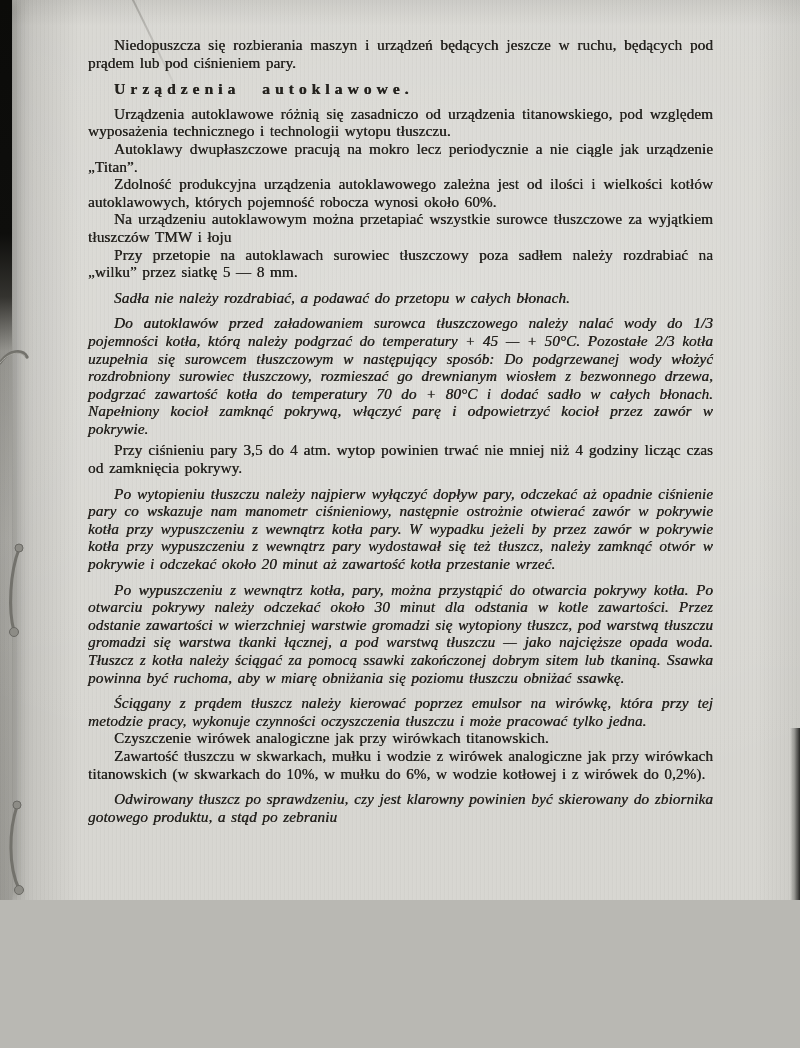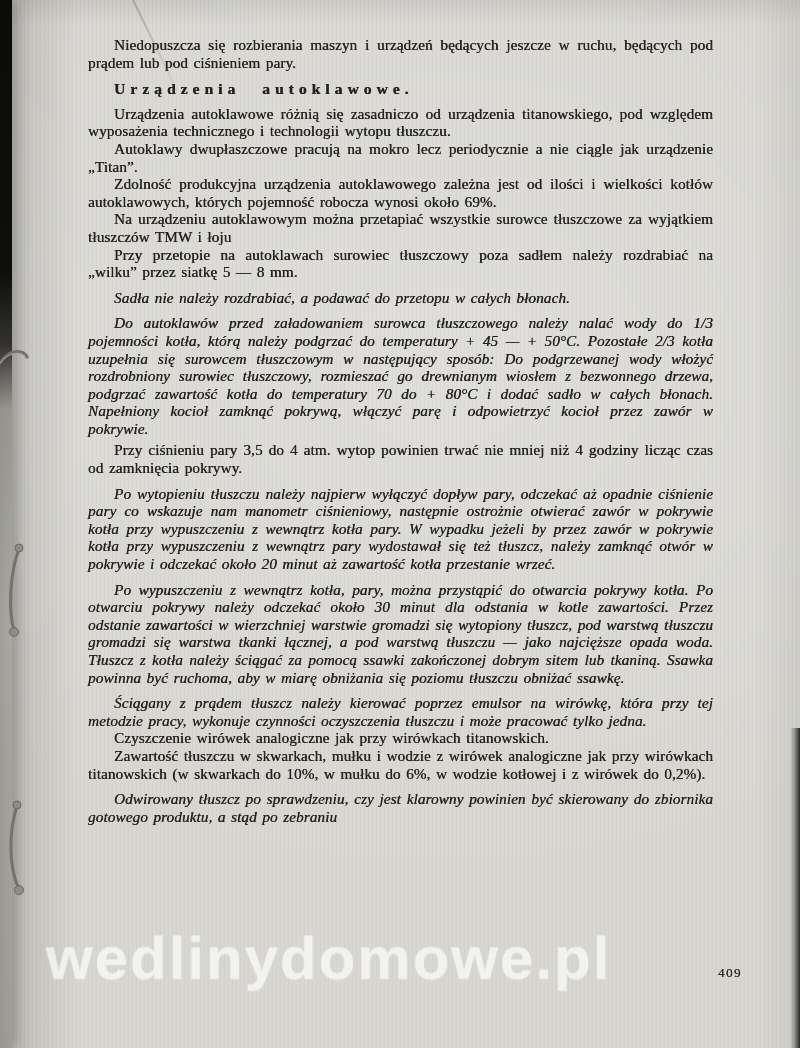--- a/index.html
+++ b/index.html
@@ -1,19 +1,19 @@
 <!DOCTYPE html>
 <html><head>
 <meta charset="utf-8">
 <style>
   html,body { margin:0; padding:0; }
   body { width:800px; height:1048px; background:#b9b8b3; }
 
   .page {
-    position:relative; width:800px; height:1048px; overflow:hidden;
+    position:relative; width:800px; height:900px; overflow:hidden;
     background-color:#d7d6d1;
     background-image:
       repeating-linear-gradient(90deg, rgba(70,70,64,0.03) 0 1px, rgba(255,255,255,0.025) 1px 2px, transparent 2px 4px),
       radial-gradient(ellipse 900px 700px at 55% 35%, rgba(255,255,255,0.20), transparent 75%),
       linear-gradient(to right, rgba(45,44,40,0.28) 0px, rgba(45,44,40,0.10) 34px, transparent 80px),
       linear-gradient(to left, rgba(60,60,54,0.08) 0px, transparent 45px),
       linear-gradient(to bottom, rgba(60,60,55,0.10) 0px, transparent 26px);
     font-family:"Liberation Serif","DejaVu Serif",serif;
     color:#24221e;
   }
@@ -89,21 +89,21 @@
     <path d="M17,806 C9,830 8,866 19,889" fill="none" stroke="#73726c" stroke-width="3" stroke-linecap="round"></path>
     <circle cx="17" cy="805" r="4" fill="#8d8c86" stroke="#6a6964" stroke-width="1"></circle>
     <circle cx="19" cy="890" r="4.5" fill="#8d8c86" stroke="#6a6964" stroke-width="1"></circle>
   </svg>
 
   <div class="textblock">
     <p>Niedopuszcza się rozbierania maszyn i urządzeń będących jeszcze w ruchu, będących pod prądem lub pod ciśnieniem pary.</p>
     <h2 class="heading">Urządzenia autoklawowe.</h2>
     <p>Urządzenia autoklawowe różnią się zasadniczo od urządzenia titanowskiego, pod względem wyposażenia technicznego i technologii wytopu tłuszczu.</p>
     <p>Autoklawy dwupłaszczowe pracują na mokro lecz periodycznie a nie ciągle jak urządzenie „Titan”.</p>
-    <p>Zdolność produkcyjna urządzenia autoklawowego zależna jest od ilości i wielkości kotłów autoklawowych, których pojemność robocza wynosi około 69%.</p>
+    <p>Zdolność produkcyjna urządzenia autoklawowego zależna jest od ilości i wielkości kotłów autoklawowych, których pojemność robocza wynosi około 60%.</p>
     <p>Na urządzeniu autoklawowym można przetapiać wszystkie surowce tłuszczowe za wyjątkiem tłuszczów TMW i łoju</p>
     <p>Przy przetopie na autoklawach surowiec tłuszczowy poza sadłem należy rozdrabiać na „wilku” przez siatkę 5 — 8 mm.</p>
     <p class="gap">Sadła nie należy rozdrabiać, a podawać do przetopu w całych błonach.</p>
     <p class="gap">Do autoklawów przed załadowaniem surowca tłuszczowego należy nalać wody do 1/3 pojemności kotła, którą należy podgrzać do temperatury + 45 — + 50°C. Pozostałe 2/3 kotła uzupełnia się surowcem tłuszczowym w następujący sposób: Do podgrzewanej wody włożyć rozdrobniony surowiec tłuszczowy, rozmieszać go drewnianym wiosłem z bezwonnego drzewa, podgrzać zawartość kotła do temperatury 70 do + 80°C i dodać sadło w całych błonach. Napełniony kocioł zamknąć pokrywą, włączyć parę i odpowietrzyć kocioł przez zawór w pokrywie.</p>
     <p class="gap-sm">Przy ciśnieniu pary 3,5 do 4 atm. wytop powinien trwać nie mniej niż 4 godziny licząc czas od zamknięcia pokrywy.</p>
     <p class="gap">Po wytopieniu tłuszczu należy najpierw wyłączyć dopływ pary, odczekać aż opadnie ciśnienie pary co wskazuje nam manometr ciśnieniowy, następnie ostrożnie otwierać zawór w pokrywie kotła przy wypuszczeniu z wewnątrz kotła pary. W wypadku jeżeli by przez zawór w pokrywie kotła przy wypuszczeniu z wewnątrz pary wydostawał się też tłuszcz, należy zamknąć otwór w pokrywie i odczekać około 20 minut aż zawartość kotła przestanie wrzeć.</p>
     <p class="gap">Po wypuszczeniu z wewnątrz kotła, pary, można przystąpić do otwarcia pokrywy kotła. Po otwarciu pokrywy należy odczekać około 30 minut dla odstania w kotle zawartości. Przez odstanie zawartości w wierzchniej warstwie gromadzi się wytopiony tłuszcz, pod warstwą tłuszczu gromadzi się warstwa tkanki łącznej, a pod warstwą tłuszczu — jako najcięższe opada woda. Tłuszcz z kotła należy ściągać za pomocą ssawki zakończonej dobrym sitem lub tkaniną. Ssawka powinna być ruchoma, aby w miarę obniżania się poziomu tłuszczu obniżać ssawkę.</p>
     <p class="gap">Ściągany z prądem tłuszcz należy kierować poprzez emulsor na wirówkę, która przy tej metodzie pracy, wykonuje czynności oczyszczenia tłuszczu i może pracować tylko jedna.</p>
     <p>Czyszczenie wirówek analogiczne jak przy wirówkach titanowskich.</p>
     <p>Zawartość tłuszczu w skwarkach, mułku i wodzie z wirówek analogiczne jak przy wirówkach titanowskich (w skwarkach do 10%, w mułku do 6%, w wodzie kotłowej i z wirówek do 0,2%).</p>

